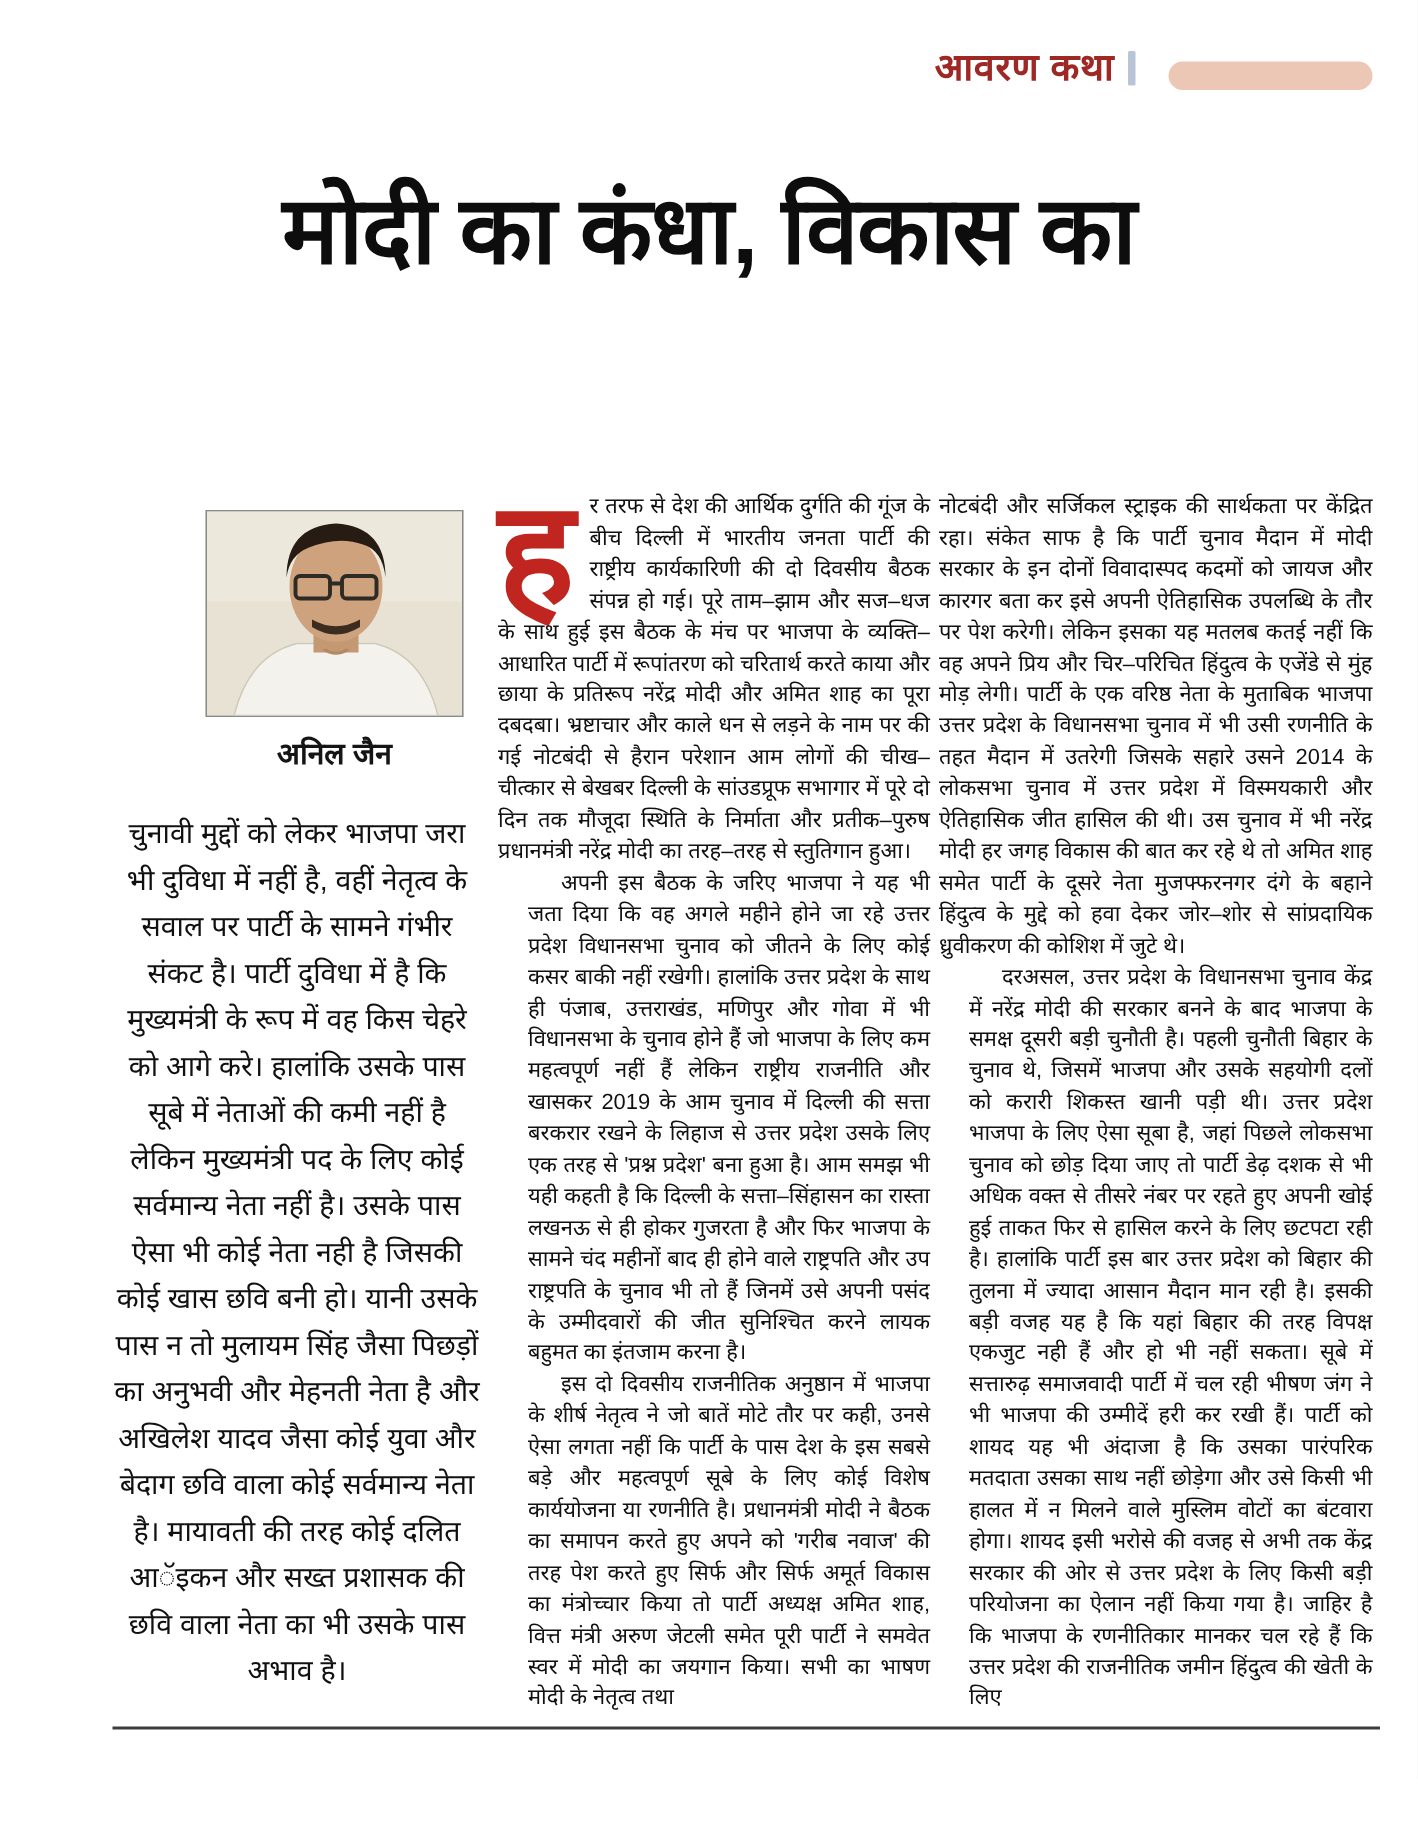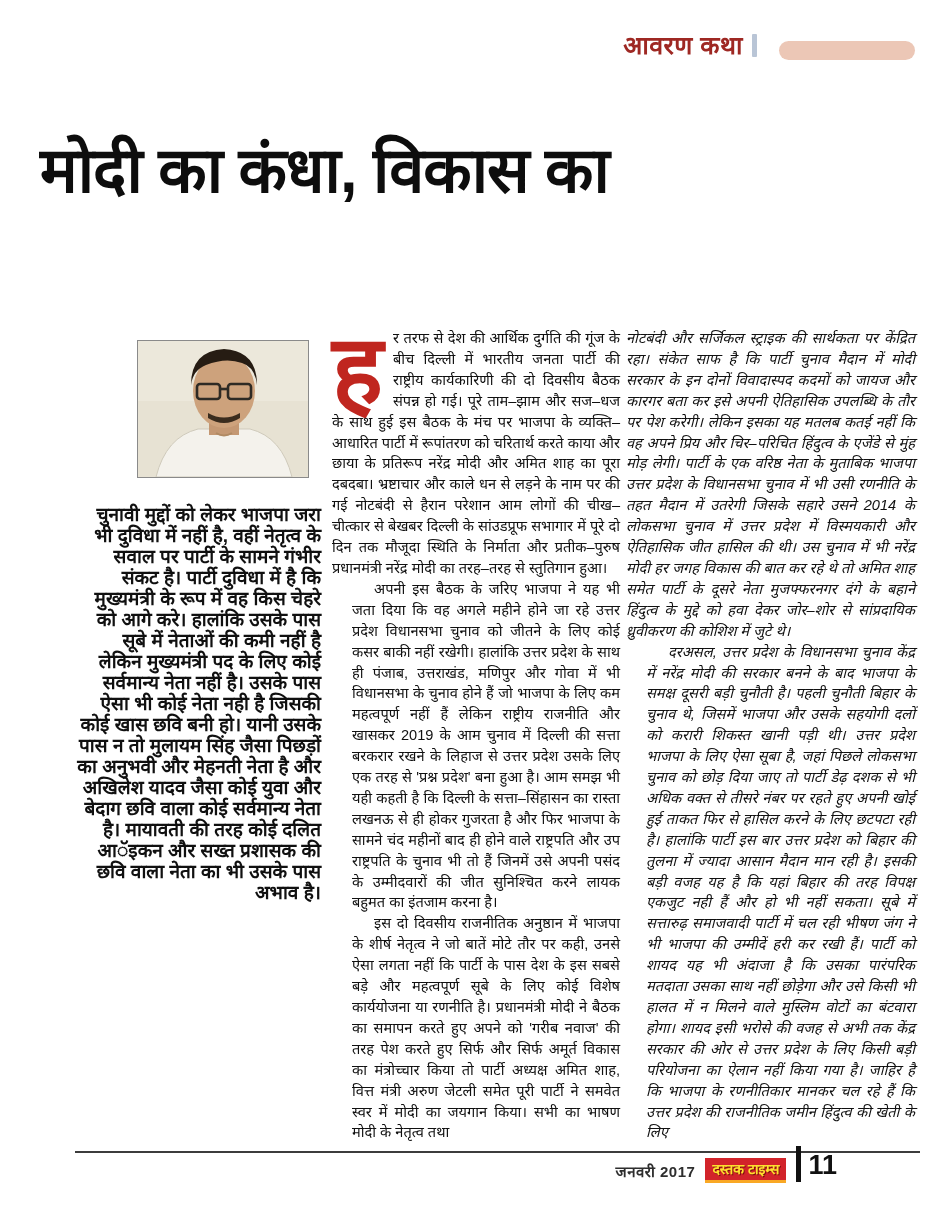--- a/index.html
+++ b/index.html
@@ -23,45 +23,45 @@
   }
   .kicker-bar{
     width:5px;height:23px;background:#b9c5d6;margin-left:9px;border-radius:1px;
   }
   .kicker-pill{
     width:136px;height:19px;background:#ecc7b6;border-radius:10px;
     margin-left:22px;margin-top:10px;
   }
   
   .headline{
-    position:absolute;top:80px;left:40px;width:865px;
+    position:absolute;top:64px;left:40px;width:865px;
+    text-align:center;
     font-size:63px;line-height:96px;
     font-weight:800;color:#0d0d0d;
     letter-spacing:-1px;
   }
   
   .col{position:absolute;top:328px;}
   .col1{left:75px;width:246px;top:340px;}
   .col2{left:332px;width:288px;}
-  .col3{left:626px;width:289px;font-style:italic;}
+  .col3{left:626px;width:289px;}
 
   .photo-fig{width:172px;margin:0 0 0 60px;}
   .photo-frame{
     width:170px;height:136px;border:1px solid #8a8a8a;background:#e5e1d4;
     display:block;
   }
   .photo-caption{
     text-align:center;font-size:20px;font-weight:bold;color:#151515;
     margin-top:10px;width:172px;
   }
   .intro{
     margin:26px 0 0 0;
-    font-size:19px;line-height:21px;color:#101010;
-    text-align:right;
-    font-weight:bold;
+    font-size:19px;line-height:31px;color:#101010;
+    text-align:center;
   }
   .body-para{
     margin:0;font-size:14.6px;line-height:20.9px;
     text-align:justify;color:#101010;
   }
   .body-para.indent{text-indent:22px;margin-left:20px;}
   .dropcap{
     float:left;
     color:#c0261f;
     font-size:96px;line-height:80px;
@@ -121,38 +121,33 @@
         <path d="M18,136 Q28,96 60,88 L112,88 Q144,96 154,136 Z" fill="#f4f2ec" stroke="#cfcabb" stroke-width="1"></path>
         <rect x="71" y="70" width="30" height="24" fill="#c49873"></rect>
         <ellipse cx="86" cy="50" rx="31" ry="37" fill="#cda27c"></ellipse>
         <path d="M53,44 Q53,10 86,8 Q119,10 119,44 Q117,26 104,22 Q88,16 68,24 Q55,29 53,44 Z" fill="#261c13"></path>
         <rect x="59" y="43" width="23" height="15" rx="3" fill="none" stroke="#2e2a24" stroke-width="2.6"></rect>
         <rect x="90" y="43" width="23" height="15" rx="3" fill="none" stroke="#2e2a24" stroke-width="2.6"></rect>
         <line x1="82" y1="48" x2="90" y2="48" stroke="#2e2a24" stroke-width="2.6"></line>
         <path d="M70,72 Q86,81 102,72 L102,77 Q86,87 70,77 Z" fill="#3a2c1e"></path>
         <path d="M78,92 Q86,97 94,92" stroke="#b08a63" stroke-width="2" fill="none"></path>
       </svg>
+      <figcaption class="photo-caption">अनिल जैन</figcaption>
     </figure>
     <p class="intro">चुनावी मुद्दों को लेकर भाजपा जरा भी दुविधा में नहीं है, वहीं नेतृत्व के सवाल पर पार्टी के सामने गंभीर संकट है। पार्टी दुविधा में है कि मुख्यमंत्री के रूप में वह किस चेहरे को आगे करे। हालांकि उसके पास सूबे में नेताओं की कमी नहीं है लेकिन मुख्यमंत्री पद के लिए कोई सर्वमान्य नेता नहीं है। उसके पास ऐसा भी कोई नेता नही है जिसकी कोई खास छवि बनी हो। यानी उसके पास न तो मुलायम सिंह जैसा पिछड़ों का अनुभवी और मेहनती नेता है और अखिलेश यादव जैसा कोई युवा और बेदाग छवि वाला कोई सर्वमान्य नेता है। मायावती की तरह कोई दलित आॅइकन और सख्त प्रशासक की छवि वाला नेता का भी उसके पास अभाव है।</p>
   </div>
 
   <div class="col col2">
     <p class="body-para">
       <span class="dropcap">ह</span><span>र तरफ से देश की आर्थिक दुर्गति की गूंज के बीच दिल्ली में भारतीय जनता पार्टी की राष्ट्रीय कार्यकारिणी की दो दिवसीय बैठक संपन्न हो गई। पूरे ताम–झाम और सज–धज के साथ हुई इस बैठक के मंच पर भाजपा के व्यक्ति–आधारित पार्टी में रूपांतरण को चरितार्थ करते काया और छाया के प्रतिरूप नरेंद्र मोदी और अमित शाह का पूरा दबदबा। भ्रष्टाचार और काले धन से लड़ने के नाम पर की गई नोटबंदी से हैरान परेशान आम लोगों की चीख–चीत्कार से बेखबर दिल्ली के सांउडप्रूफ सभागार में पूरे दो दिन तक मौजूदा स्थिति के निर्माता और प्रतीक–पुरुष प्रधानमंत्री नरेंद्र मोदी का तरह–तरह से स्तुतिगान हुआ।</span>
     </p>
     <p class="body-para indent">अपनी इस बैठक के जरिए भाजपा ने यह भी जता दिया कि वह अगले महीने होने जा रहे उत्तर प्रदेश विधानसभा चुनाव को जीतने के लिए कोई कसर बाकी नहीं रखेगी। हालांकि उत्तर प्रदेश के साथ ही पंजाब, उत्तराखंड, मणिपुर और गोवा में भी विधानसभा के चुनाव होने हैं जो भाजपा के लिए कम महत्वपूर्ण नहीं हैं लेकिन राष्ट्रीय राजनीति और खासकर 2019 के आम चुनाव में दिल्ली की सत्ता बरकरार रखने के लिहाज से उत्तर प्रदेश उसके लिए एक तरह से 'प्रश्न प्रदेश' बना हुआ है। आम समझ भी यही कहती है कि दिल्ली के सत्ता–सिंहासन का रास्ता लखनऊ से ही होकर गुजरता है और फिर भाजपा के सामने चंद महीनों बाद ही होने वाले राष्ट्रपति और उप राष्ट्रपति के चुनाव भी तो हैं जिनमें उसे अपनी पसंद के उम्मीदवारों की जीत सुनिश्चित करने लायक बहुमत का इंतजाम करना है।</p>
     <p class="body-para indent">इस दो दिवसीय राजनीतिक अनुष्ठान में भाजपा के शीर्ष नेतृत्व ने जो बातें मोटे तौर पर कही, उनसे ऐसा लगता नहीं कि पार्टी के पास देश के इस सबसे बड़े और महत्वपूर्ण सूबे के लिए कोई विशेष कार्ययोजना या रणनीति है। प्रधानमंत्री मोदी ने बैठक का समापन करते हुए अपने को 'गरीब नवाज' की तरह पेश करते हुए सिर्फ और सिर्फ अमूर्त विकास का मंत्रोच्चार किया तो पार्टी अध्यक्ष अमित शाह, वित्त मंत्री अरुण जेटली समेत पूरी पार्टी ने समवेत स्वर में मोदी का जयगान किया। सभी का भाषण मोदी के नेतृत्व तथा</p>
   </div>
 
   <div class="col col3">
     <p class="body-para">नोटबंदी और सर्जिकल स्ट्राइक की सार्थकता पर केंद्रित रहा। संकेत साफ है कि पार्टी चुनाव मैदान में मोदी सरकार के इन दोनों विवादास्पद कदमों को जायज और कारगर बता कर इसे अपनी ऐतिहासिक उपलब्धि के तौर पर पेश करेगी। लेकिन इसका यह मतलब कतई नहीं कि वह अपने प्रिय और चिर–परिचित हिंदुत्व के एजेंडे से मुंह मोड़ लेगी। पार्टी के एक वरिष्ठ नेता के मुताबिक भाजपा उत्तर प्रदेश के विधानसभा चुनाव में भी उसी रणनीति के तहत मैदान में उतरेगी जिसके सहारे उसने 2014 के लोकसभा चुनाव में उत्तर प्रदेश में विस्मयकारी और ऐतिहासिक जीत हासिल की थी। उस चुनाव में भी नरेंद्र मोदी हर जगह विकास की बात कर रहे थे तो अमित शाह समेत पार्टी के दूसरे नेता मुजफ्फरनगर दंगे के बहाने हिंदुत्व के मुद्दे को हवा देकर जोर–शोर से सांप्रदायिक ध्रुवीकरण की कोशिश में जुटे थे।</p>
     <p class="body-para indent">दरअसल, उत्तर प्रदेश के विधानसभा चुनाव केंद्र में नरेंद्र मोदी की सरकार बनने के बाद भाजपा के समक्ष दूसरी बड़ी चुनौती है। पहली चुनौती बिहार के चुनाव थे, जिसमें भाजपा और उसके सहयोगी दलों को करारी शिकस्त खानी पड़ी थी। उत्तर प्रदेश भाजपा के लिए ऐसा सूबा है, जहां पिछले लोकसभा चुनाव को छोड़ दिया जाए तो पार्टी डेढ़ दशक से भी अधिक वक्त से तीसरे नंबर पर रहते हुए अपनी खोई हुई ताकत फिर से हासिल करने के लिए छटपटा रही है। हालांकि पार्टी इस बार उत्तर प्रदेश को बिहार की तुलना में ज्यादा आसान मैदान मान रही है। इसकी बड़ी वजह यह है कि यहां बिहार की तरह विपक्ष एकजुट नही हैं और हो भी नहीं सकता। सूबे में सत्तारुढ़ समाजवादी पार्टी में चल रही भीषण जंग ने भी भाजपा की उम्मीदें हरी कर रखी हैं। पार्टी को शायद यह भी अंदाजा है कि उसका पारंपरिक मतदाता उसका साथ नहीं छोड़ेगा और उसे किसी भी हालत में न मिलने वाले मुस्लिम वोटों का बंटवारा होगा। शायद इसी भरोसे की वजह से अभी तक केंद्र सरकार की ओर से उत्तर प्रदेश के लिए किसी बड़ी परियोजना का ऐलान नहीं किया गया है। जाहिर है कि भाजपा के रणनीतिकार मानकर चल रहे हैं कि उत्तर प्रदेश की राजनीतिक जमीन हिंदुत्व की खेती के लिए</p>
   </div>
 
   <div class="footer-line"></div>
-  <div class="footer-row">
-    <span class="footer-date">जनवरी 2017</span>
-    <span class="footer-logo">दस्तक टाइम्स</span>
-    <span class="page-num-bar"></span>
-    <span class="page-num">11</span>
-  </div>
 
 </div>
 
 </body></html>

